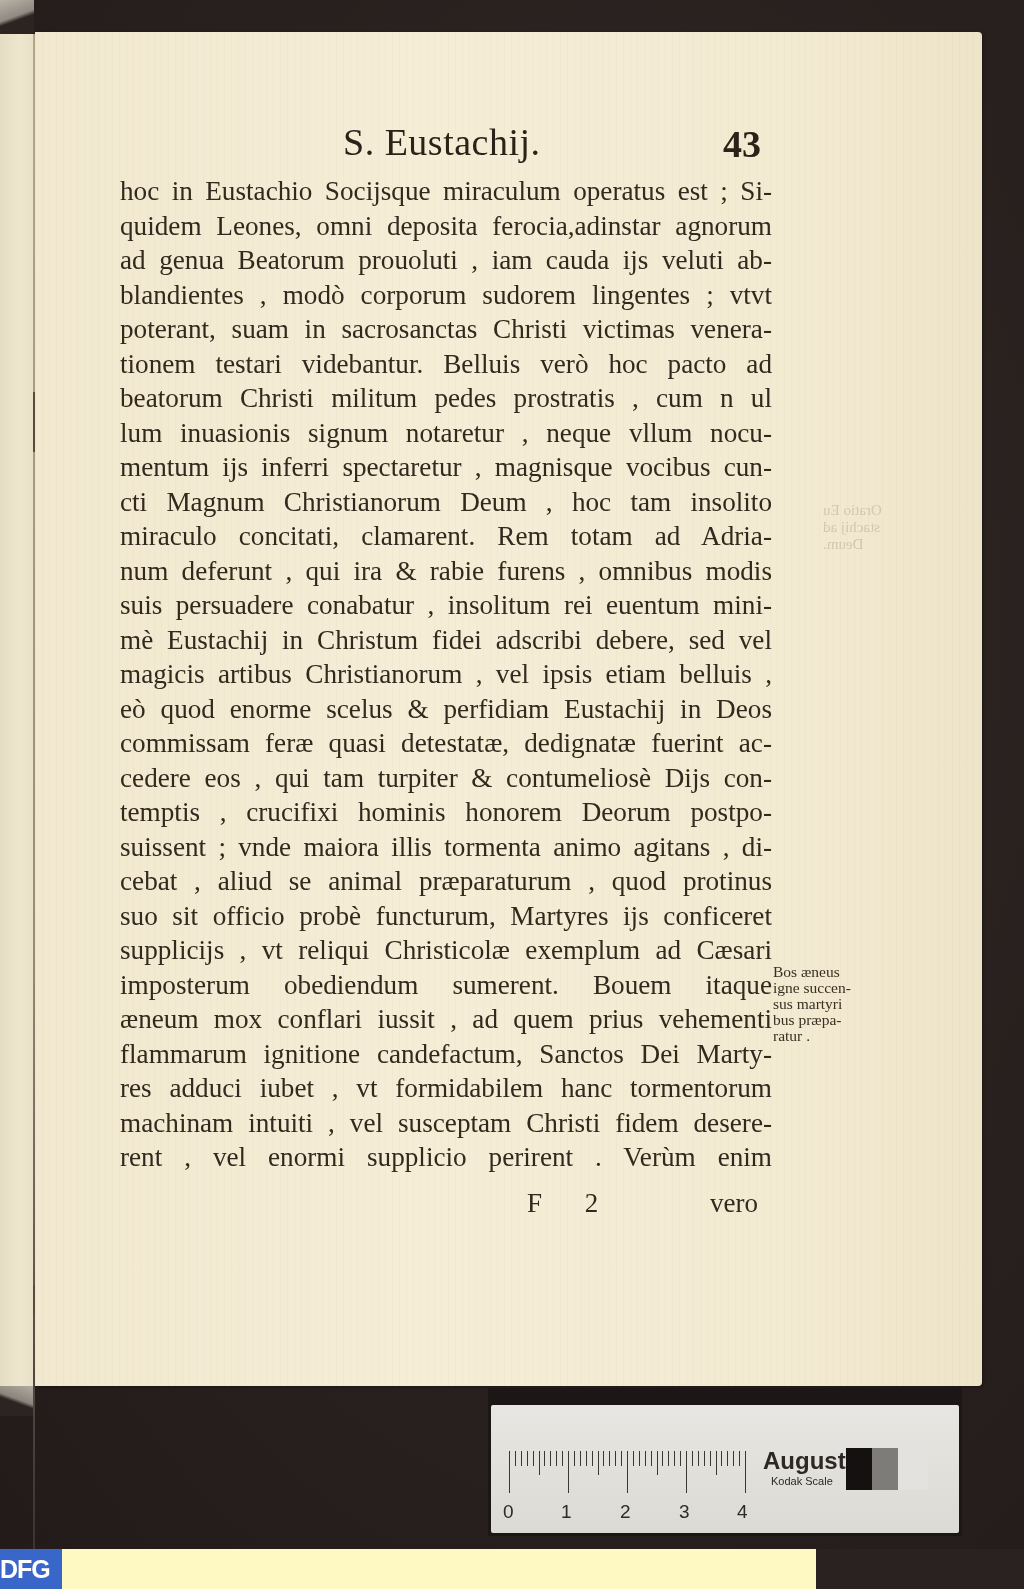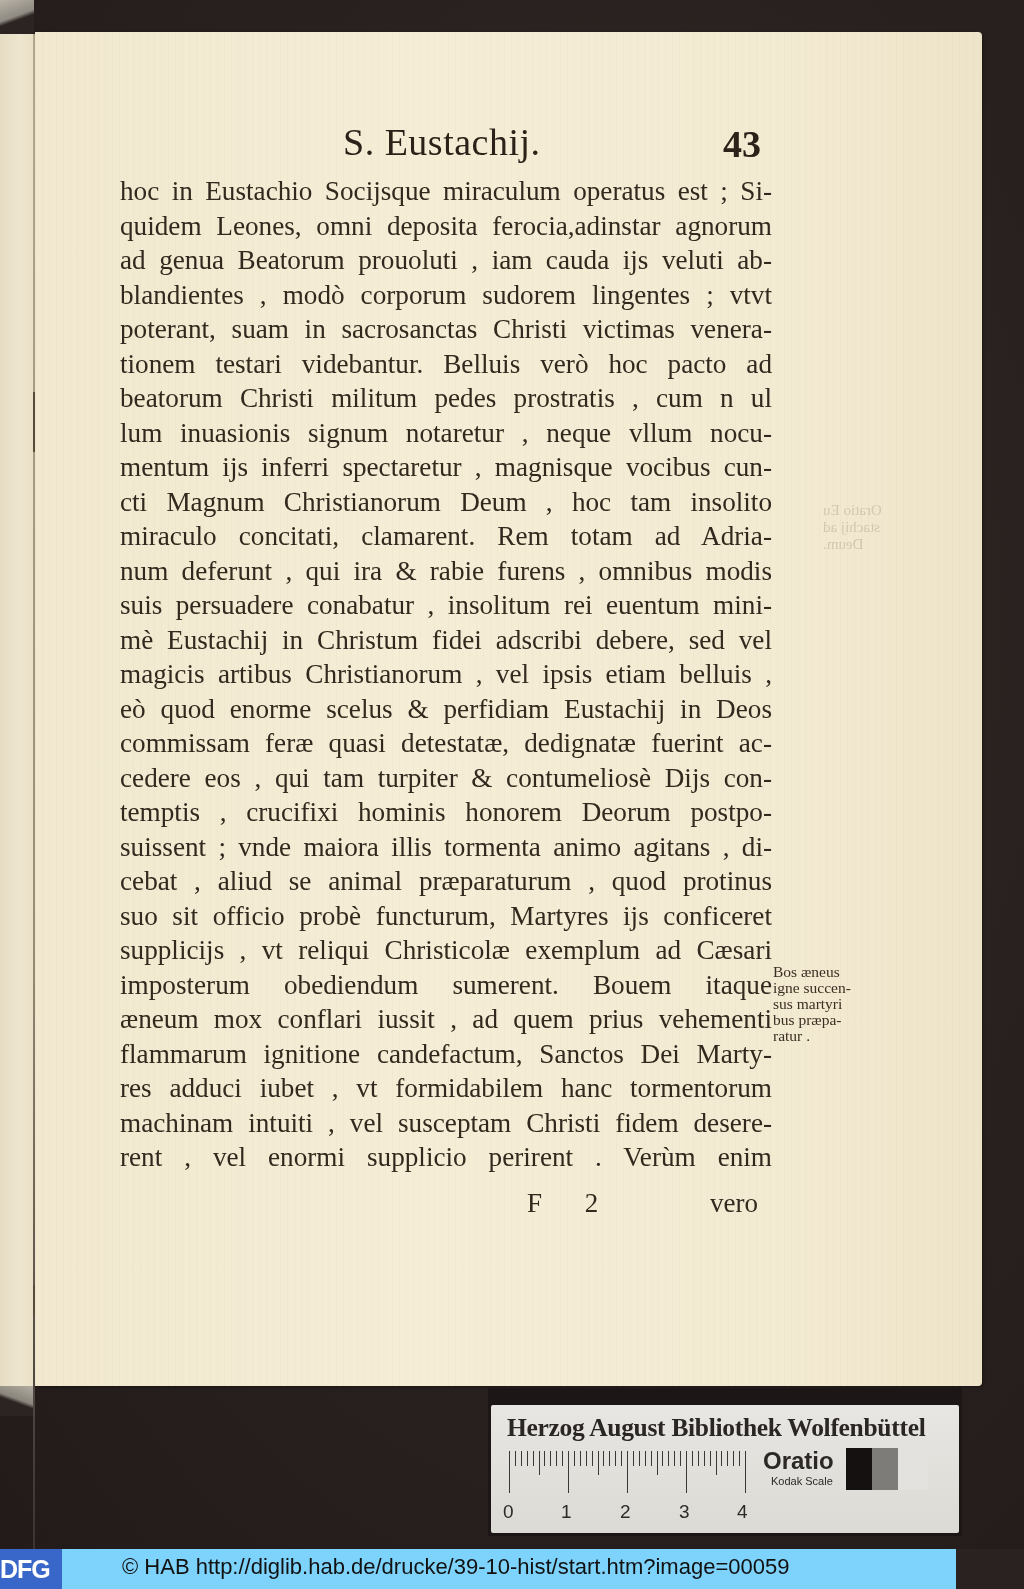--- a/index.html
+++ b/index.html
@@ -106,22 +106,22 @@
   }
   .kodak-sub {
     position: absolute; left: 280px; top: 70px;
     font-family: "Liberation Sans", sans-serif; font-size: 11px; color: #2b2826;
   }
   .gray-scale {
     position: absolute; left: 355px; top: 43px; width: 82px; height: 42px; display: flex;
   }
   .gray-patch { height: 100%; }
   .footer {
-    position: absolute; left: 0; top: 1549px; width: 956px; height: 40px;
-    background: #7dd3fc;
+    position: absolute; left: 0; top: 1549px; width: 816px; height: 40px;
+    background: #fef9c3;
   }
   .dfg-logo {
     position: absolute; left: 0; top: 0; width: 62px; height: 40px;
     background: #3866c9; color: #ffffff;
     font-family: "Liberation Sans", sans-serif; font-weight: bold; font-size: 25px;
     line-height: 40px; letter-spacing: -1px; text-indent: 0px; overflow: hidden;
   }
   .copyright {
     position: absolute; left: 122px; top: 5px;
     font-family: "Liberation Sans", sans-serif; font-size: 22px; color: #111111;
@@ -190,21 +190,20 @@
 
   <div class="bleed-through">
     <div>Oratio Eu</div>
     <div>stachij ad</div>
     <div>Deum.</div>
   </div>
 </div>
 
 <div class="color-card"></div>
 <div class="card-face">
-  <div class="card-title">Herzog August Bibliothek Wolfenbüttel</div>
   <div class="ruler" id="ruler">
     <span class="ruler-label" style="left:-6px;">0</span>
     <span class="ruler-label" style="left:52px;">1</span>
     <span class="ruler-label" style="left:111px;">2</span>
     <span class="ruler-label" style="left:170px;">3</span>
     <span class="ruler-label" style="left:228px;">4</span>
   <div class="tick" style="left: 0px; height: 42px;"></div>
       <div class="tick" style="left: 5.9px; height: 15px;"></div>
       <div class="tick" style="left: 11.8px; height: 15px;"></div>
       <div class="tick" style="left: 17.7px; height: 15px;"></div>
@@ -239,25 +238,24 @@
       <div class="tick" style="left: 188.8px; height: 15px;"></div>
       <div class="tick" style="left: 194.7px; height: 15px;"></div>
       <div class="tick" style="left: 200.6px; height: 15px;"></div>
       <div class="tick" style="left: 206.5px; height: 24px;"></div>
       <div class="tick" style="left: 212.4px; height: 15px;"></div>
       <div class="tick" style="left: 218.3px; height: 15px;"></div>
       <div class="tick" style="left: 224.2px; height: 15px;"></div>
       <div class="tick" style="left: 230.1px; height: 15px;"></div>
       <div class="tick" style="left: 236px; height: 42px;"></div>
     </div>
-  <div class="kodak-brand">Oratio</div>
+  <div class="kodak-brand">August</div>
   <div class="kodak-sub">Kodak Scale</div>
   <div class="gray-scale">
     <div class="gray-patch" style="width: 26px; background: rgb(20, 17, 16);" title="#141110"></div>
     <div class="gray-patch" style="width: 26px; background: rgb(126, 124, 120);" title="#7e7c78"></div>
     <div class="gray-patch" style="width: 30px; background: rgb(228, 226, 222);" title="#e4e2de"></div>
   </div>
 </div>
 
 <div class="footer">
   <div class="dfg-logo" style="background: rgb(56, 102, 201);">DFG</div>
-  <div class="copyright">© HAB http://diglib.hab.de/drucke/39-10-hist/start.htm?image=00059</div>
 </div>
 
 </body></html>

